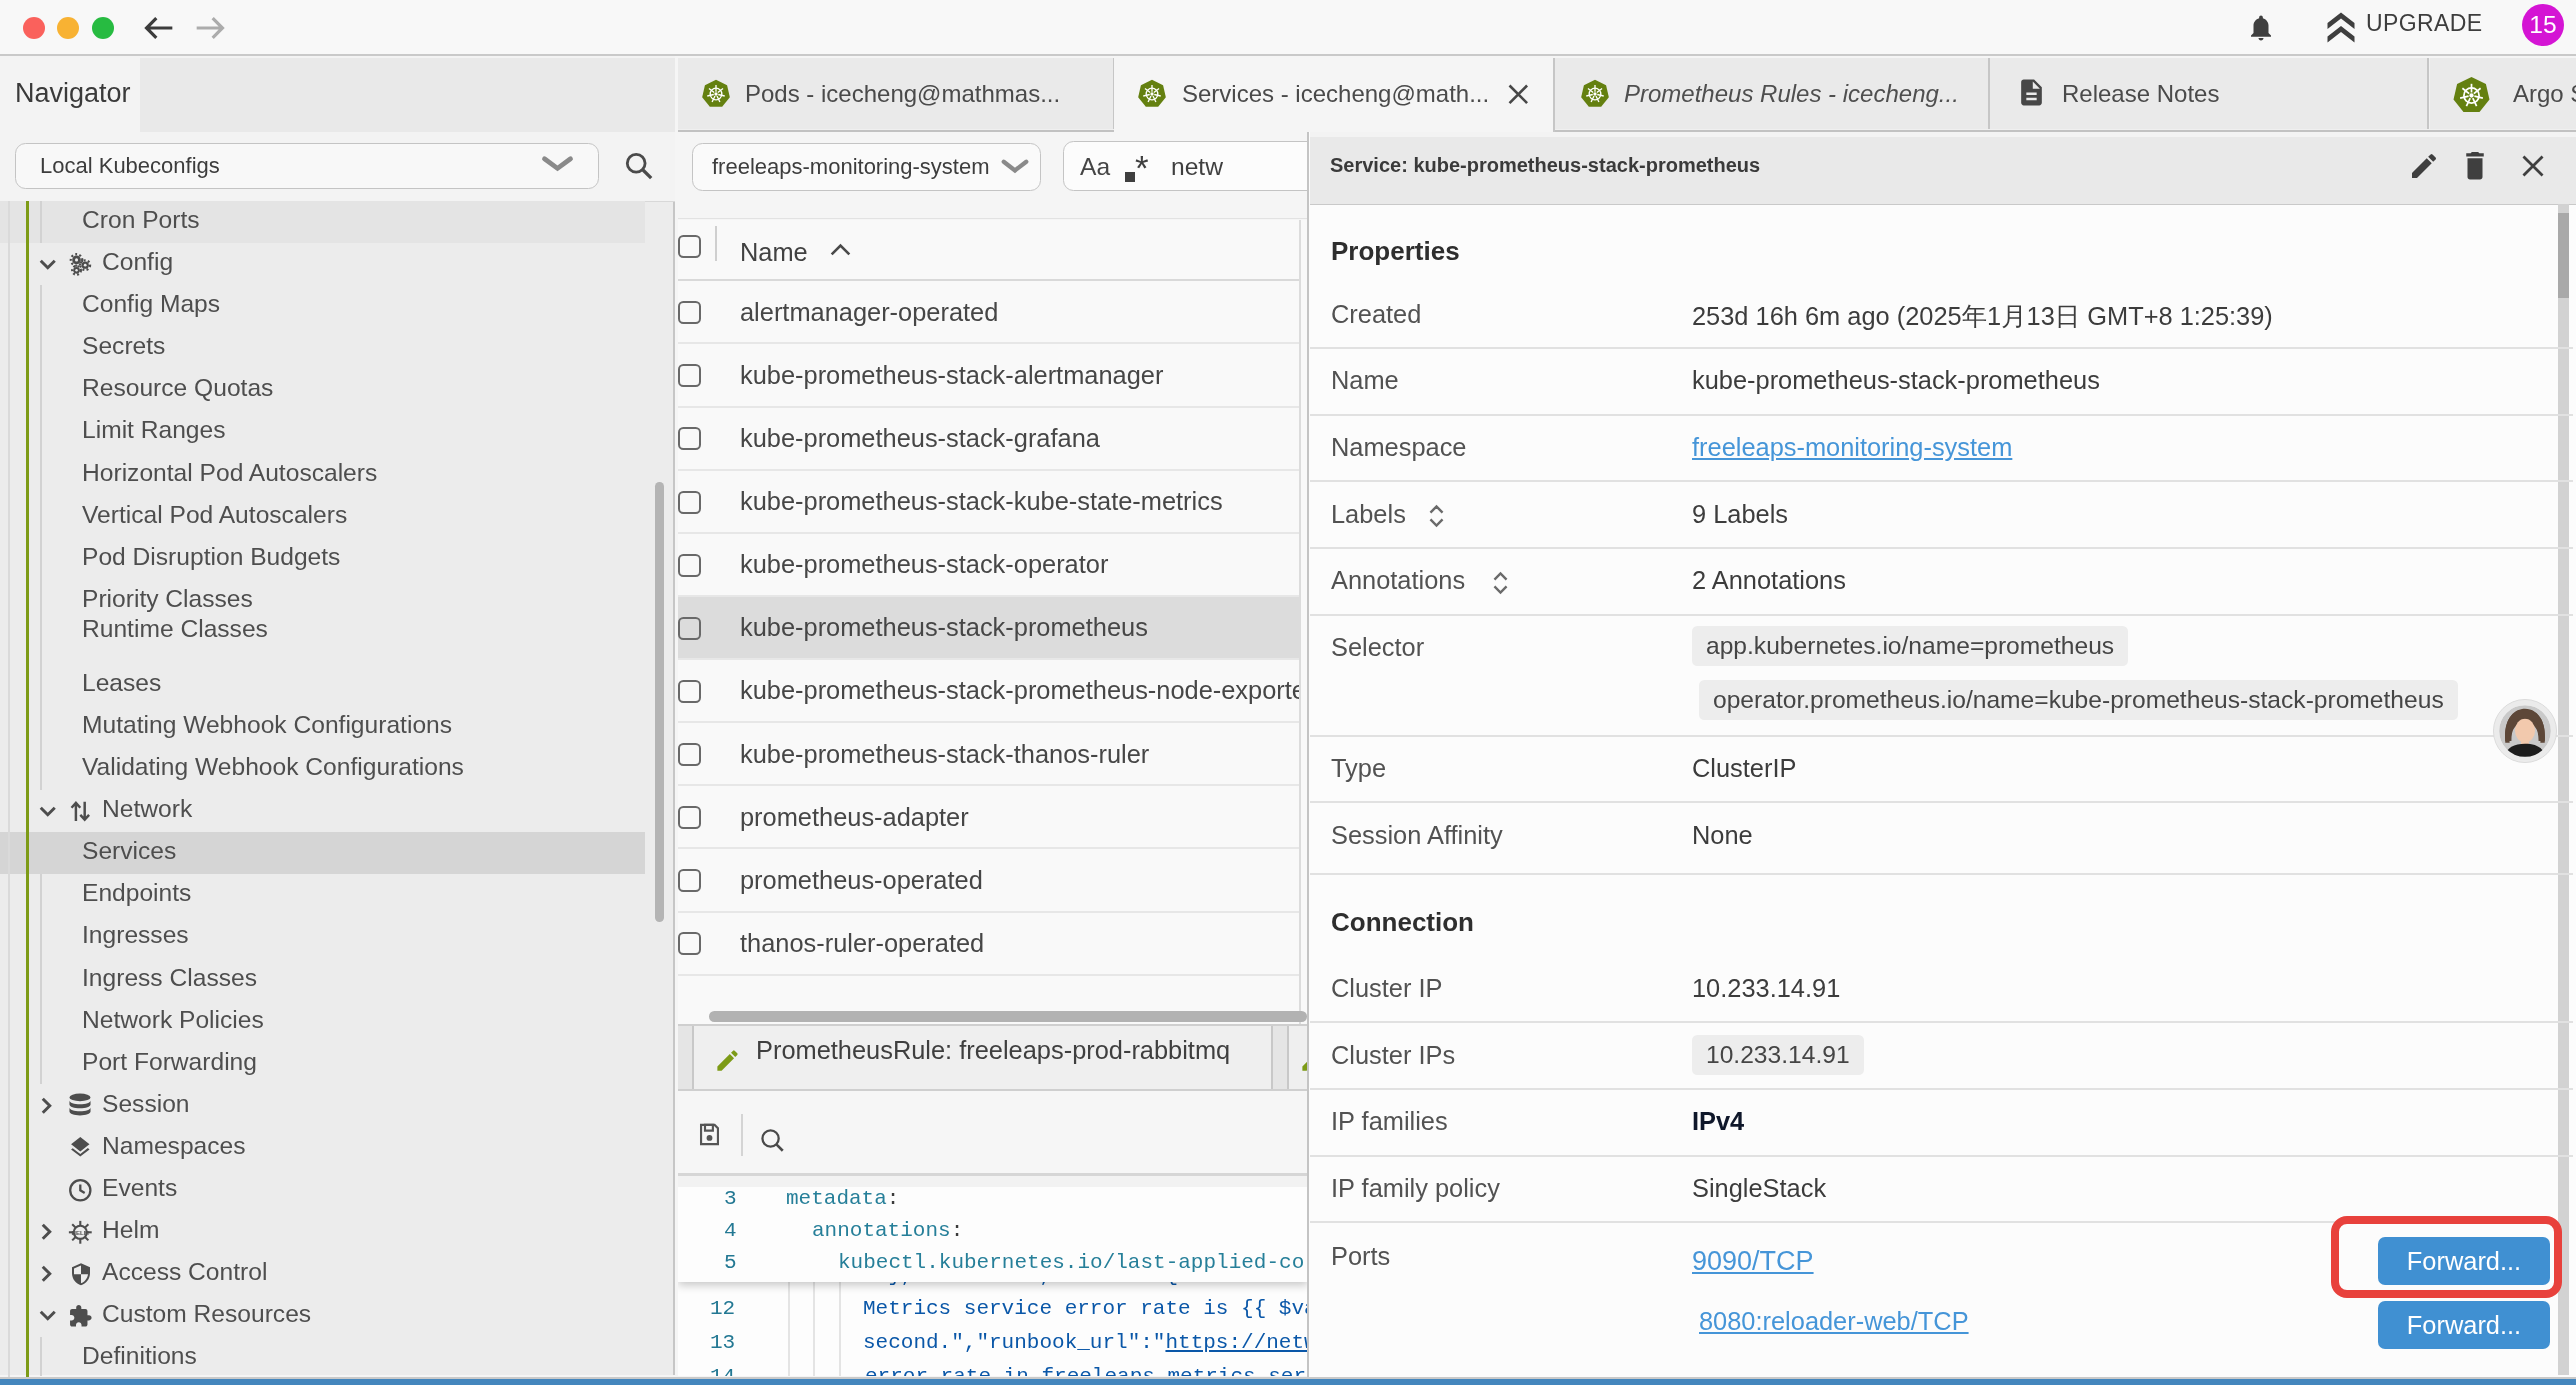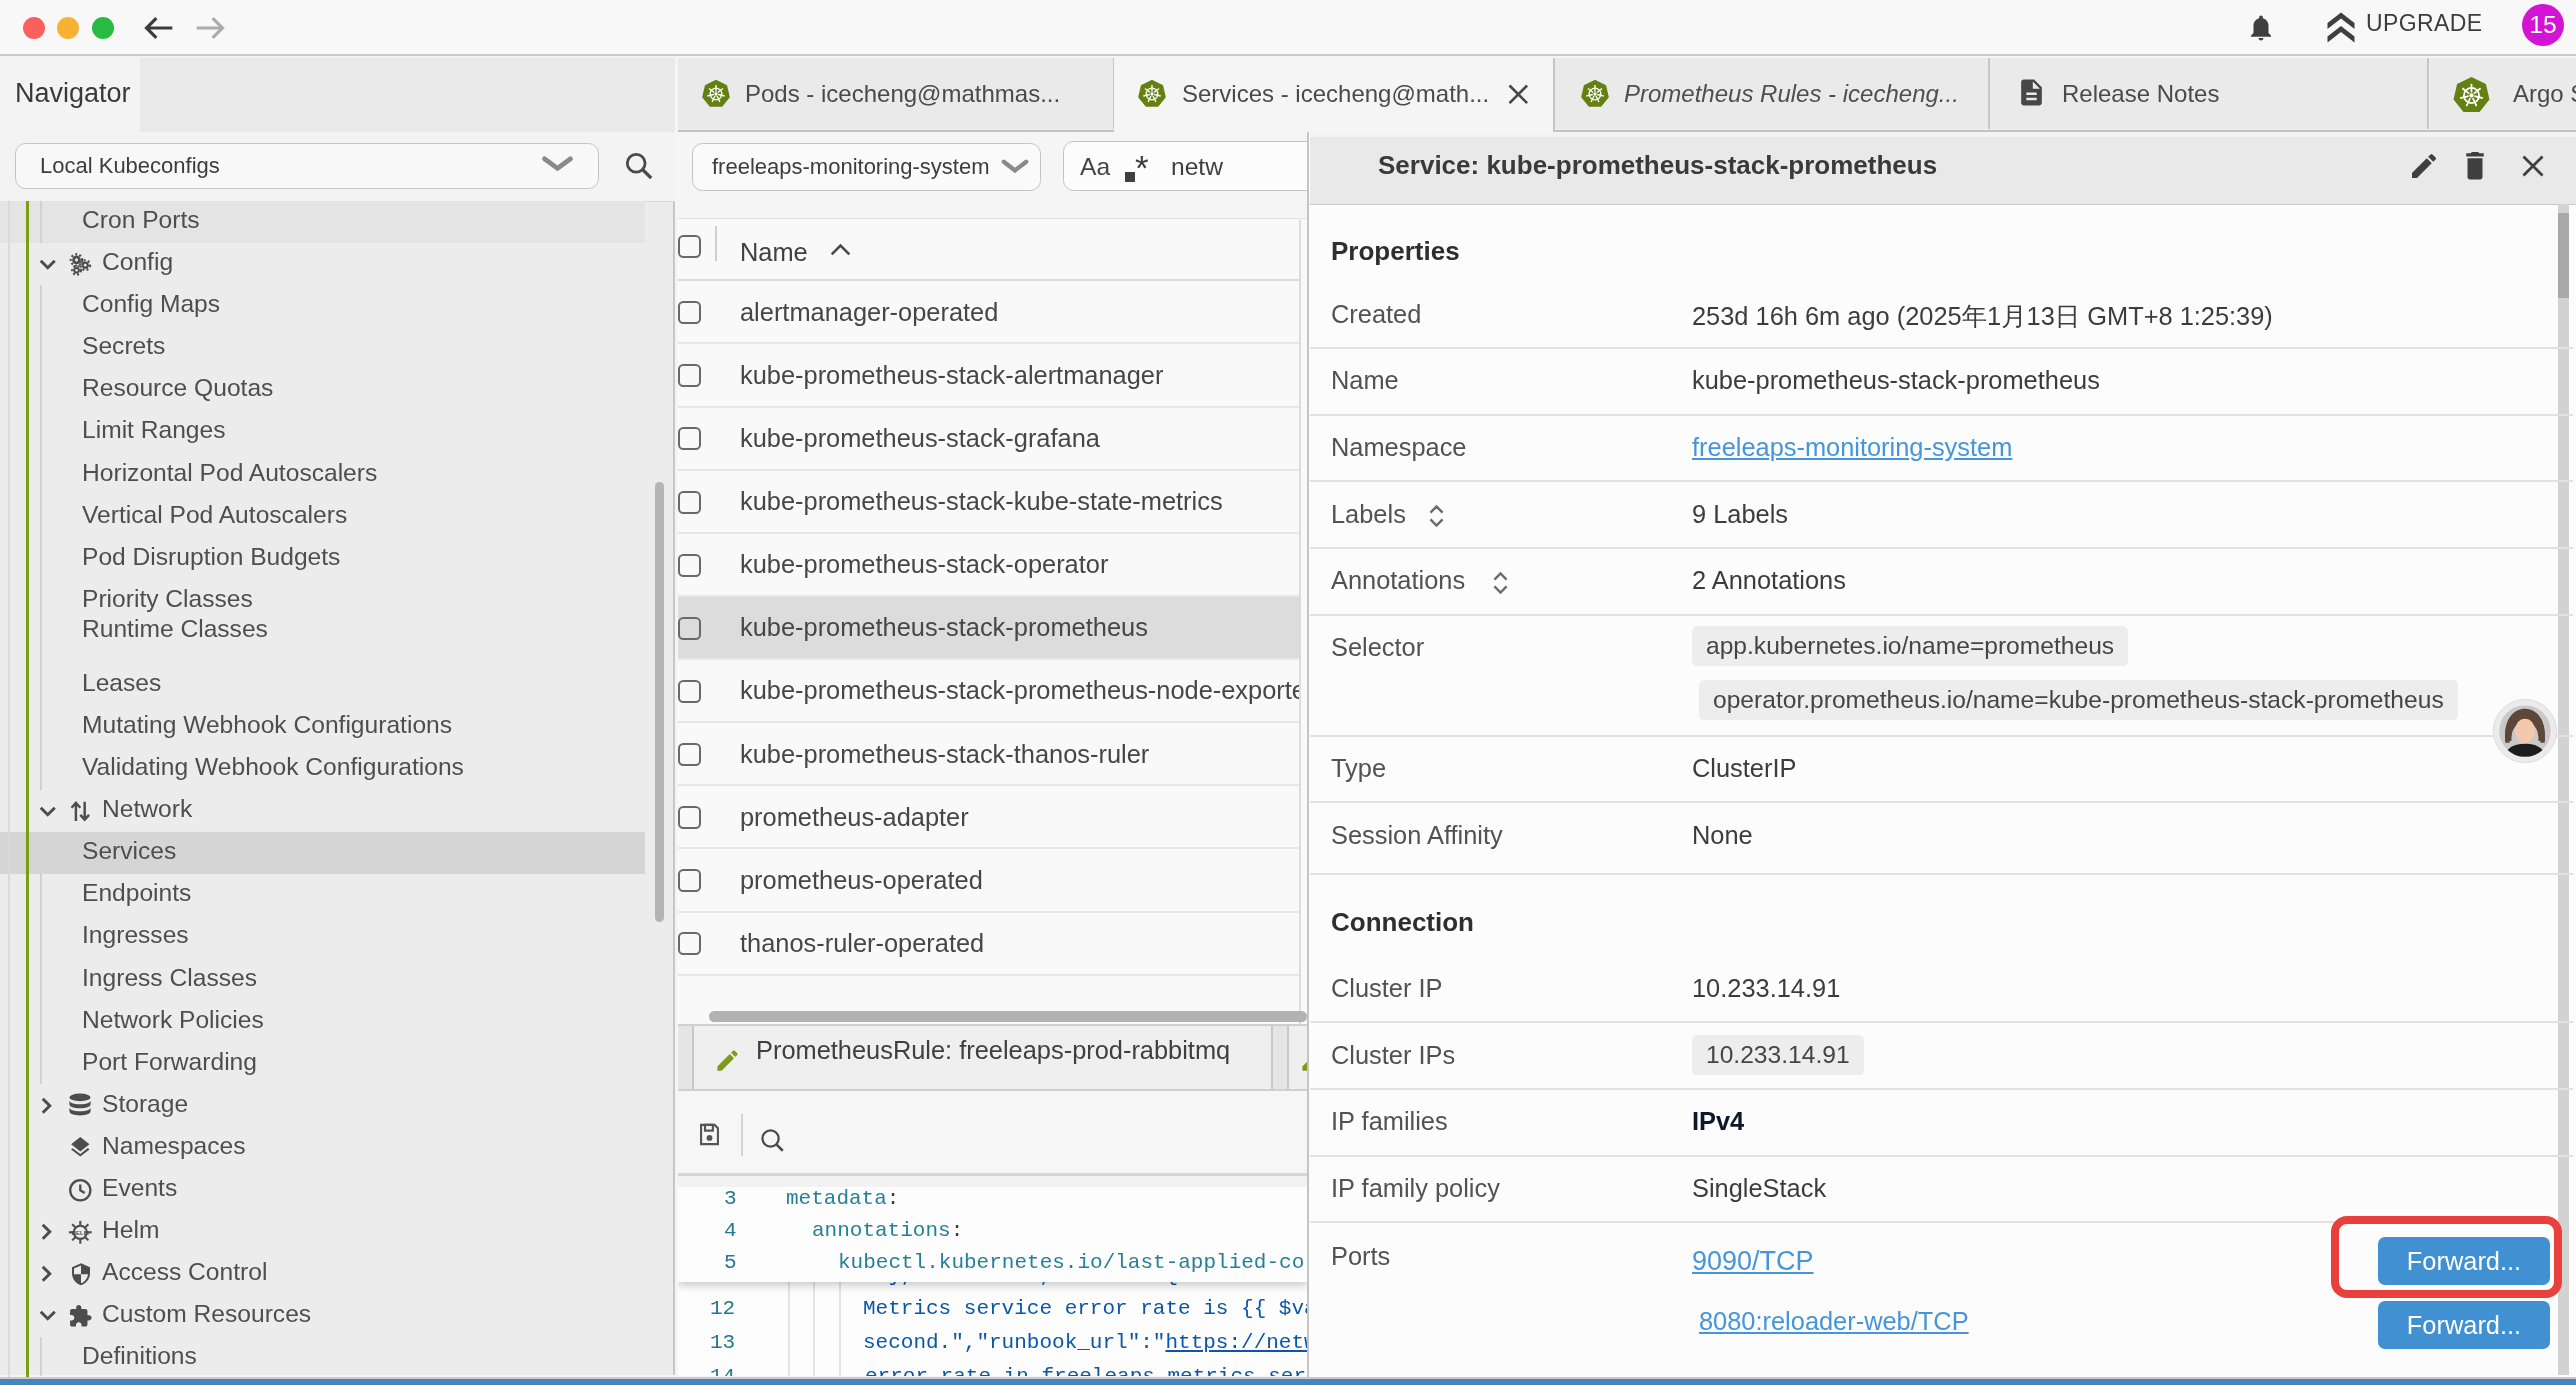--- a/index.html
+++ b/index.html
@@ -73,21 +73,21 @@
  <div class="txt" style="left:82px;top:470px;">Leases</div>
  <div class="txt" style="left:82px;top:512px;">Mutating Webhook Configurations</div>
  <div class="txt" style="left:82px;top:554px;">Validating Webhook Configurations</div>
  <div class="txt" style="left:102px;top:596px;">Network</div>
  <div class="txt" style="left:82px;top:638px;">Services</div>
  <div class="txt" style="left:82px;top:680px;">Endpoints</div>
  <div class="txt" style="left:82px;top:722px;">Ingresses</div>
  <div class="txt" style="left:82px;top:765px;">Ingress Classes</div>
  <div class="txt" style="left:82px;top:807px;">Network Policies</div>
  <div class="txt" style="left:82px;top:849px;">Port Forwarding</div>
- <div class="txt" style="left:102px;top:891px;">Storage</div>
+ <div class="txt" style="left:102px;top:891px;">Session</div>
  <div class="txt" style="left:102px;top:933px;">Namespaces</div>
  <div class="txt" style="left:102px;top:975px;">Events</div>
  <div class="txt" style="left:102px;top:1017px;">Helm</div>
  <div class="txt" style="left:102px;top:1059px;">Access Control</div>
  <div class="txt" style="left:102px;top:1101px;">Custom Resources</div>
  <div class="txt" style="left:82px;top:1143px;">Definitions</div>
 </div>
 
 <svg style="left:39px;top:259px;" width="17.5" height="11.4" viewBox="0 0 20 13">
     <path d="M2 2 L10 10 L18 2" stroke="#4d4d4d" stroke-width="3.4" fill="none"></path>
@@ -353,21 +353,21 @@
  <div class="txt" style="left:108px;top:0px;color:#267f99;">metadata<span style="color:#3b3b3b;">:</span></div>
  <div class="txt" style="left:46px;top:32px;color:#237893;">4</div>
  <div class="txt" style="left:134px;top:32px;color:#267f99;">annotations<span style="color:#3b3b3b;">:</span></div>
  <div class="txt" style="left:46px;top:64px;color:#237893;">5</div>
  <div class="txt" style="left:160px;top:64px;color:#267f99;">kubectl.kubernetes.io/last-applied-co</div>
 </div>
 
 <div class="abs" style="left:1307px;top:132px;width:1269px;height:1245px;background:#fcfcfc;border-left:2.6px solid #c4c4c4;"></div>
 <div class="abs" style="left:1310px;top:132px;width:1266px;height:5.3px;background:#f3f3f3;"></div>
 <div class="abs" style="left:1310px;top:137px;width:1266px;height:68px;background:#e9e9e9;border-bottom:1.8px solid #c9c9c9;"></div>
-<div class="txt vc" style="left:1330px;top:131px;height:68px;font-size:26px;font-weight:bold;color:#3a3a3a;margin-left:48px;">Service: kube-prometheus-stack-prometheus</div>
+<div class="txt vc" style="left:1330px;top:131px;height:68px;font-size:20px;font-weight:bold;color:#3a3a3a;">Service: kube-prometheus-stack-prometheus</div>
 <svg style="left:2408px;top:150px;" width="32" height="32" viewBox="0 0 24 24">
     <path fill="#3f3f3f" d="M3 17.25V21h3.75L17.81 9.94l-3.75-3.75L3 17.25zM20.71 7.04c.39-.39.39-1.02 0-1.41l-2.34-2.34a.9959.9959 0 0 0-1.41 0l-1.83 1.83 3.75 3.75 1.83-1.83z"></path>
   </svg>
 <svg style="left:2460px;top:148px;" width="30" height="33" viewBox="0 0 24 26">
     <path fill="#3f3f3f" d="M6 23c0 1.1.9 2 2 2h8c1.1 0 2-.9 2-2V8H6v15zM19 4h-3.5l-1-1h-5l-1 1H5v2.5h14V4z"></path>
   </svg>
 <svg style="left:2520px;top:153px;" width="26" height="26" viewBox="0 0 30 30">
     <path d="M4 4 L26 26 M26 4 L4 26" stroke="#3f3f3f" stroke-width="3.2" fill="none"></path>
   </svg>
 

